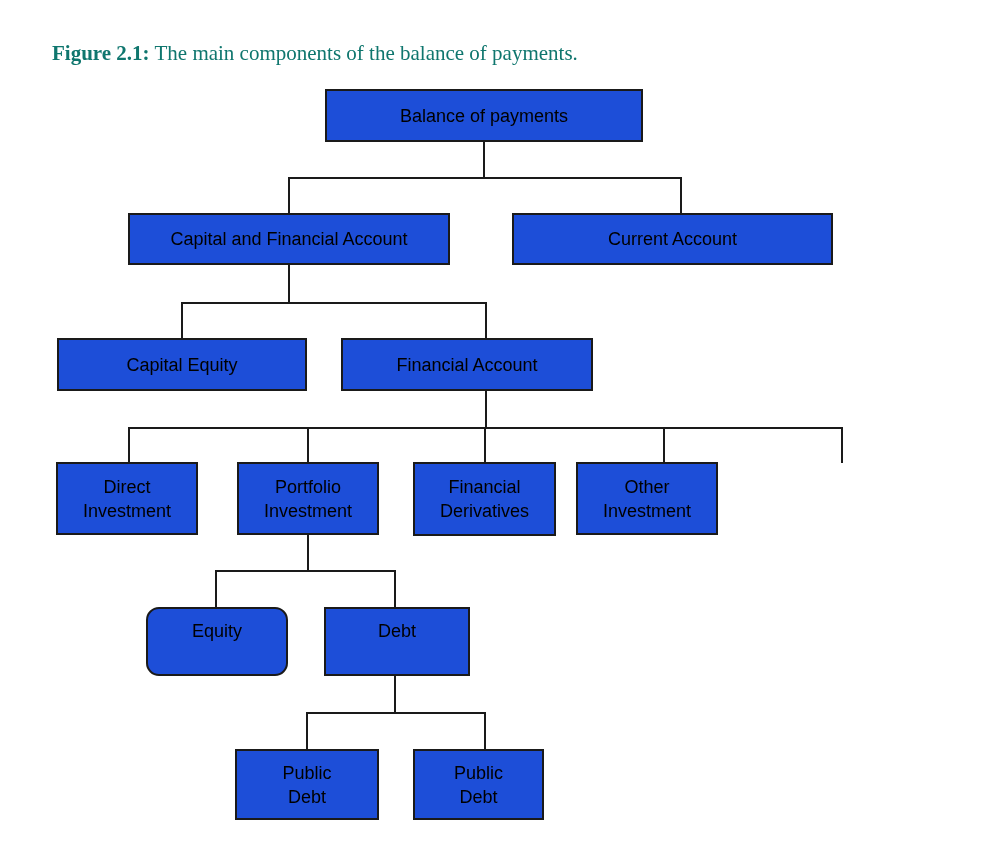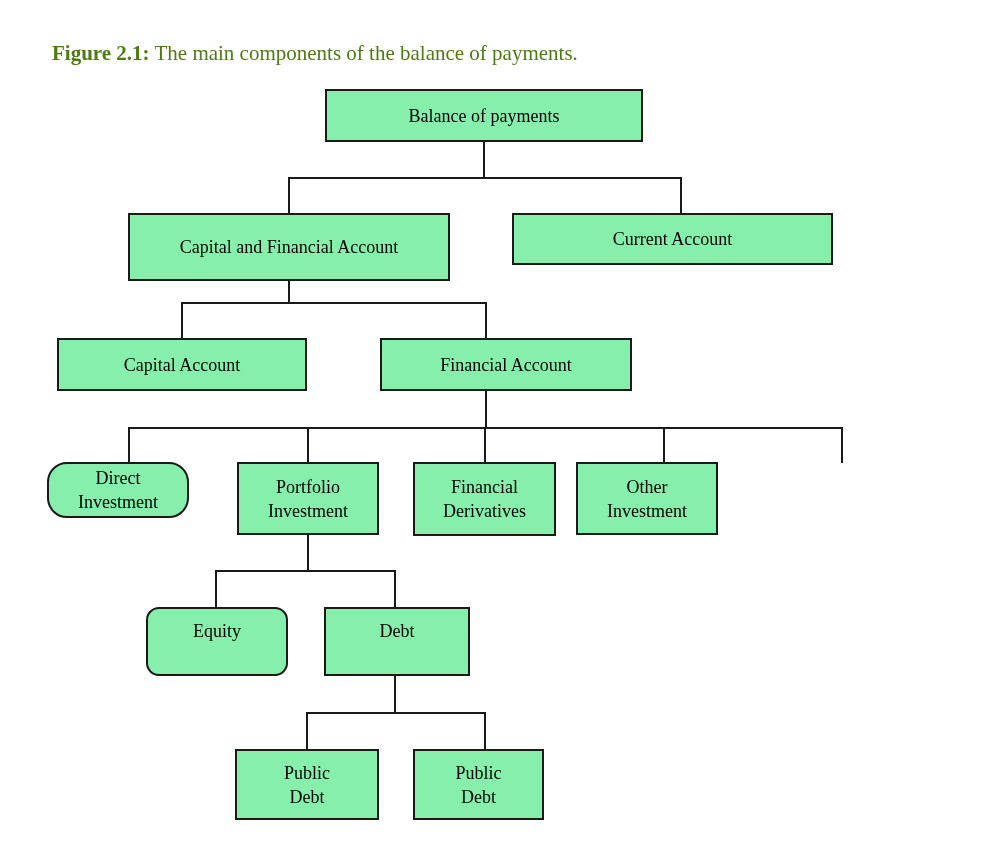--- a/index.html
+++ b/index.html
@@ -13,21 +13,21 @@
     height: 845px;
     background: #ffffff;
     overflow: hidden;
   }
   .figure-caption {
     position: absolute;
     left: 52px;
     top: 20px;
     font-family: "Liberation Serif", serif;
     font-size: 21px;
-    color: #4d7c0f;
+    color: #0f766e;
     white-space: nowrap;
   }
   .figure-caption .fig-label {
     font-weight: bold;
   }
   .canvas {
     position: absolute;
     left: 0;
     top: 0;
     width: 995px;
@@ -36,43 +36,43 @@
   .line {
     position: absolute;
     background: #1a1a1a;
   }
   .line.h { height: 2px; }
   .line.v { width: 2px; }
   .node {
     position: absolute;
     box-sizing: border-box;
     border: 2px solid #1a1a1a;
-    background: #86efac;
+    background: #1d4ed8;
     display: flex;
     align-items: center;
     justify-content: center;
     text-align: center;
-    font-family: Liberation Serif, serif;
+    font-family: Liberation Sans, sans-serif;
     font-size: 18px;
     line-height: 24px;
     color: #000000;
     white-space: pre-line;
   }
   .node.top-text {
     align-items: flex-start;
     padding-top: 10px;
   }
 
   
   #n-bop  { left: 325px; top:  89px; width: 318px; height: 53px; }
-  #n-cfa  { left: 128px; top: 213px; width: 322px; height: 68px; }
+  #n-cfa  { left: 128px; top: 213px; width: 322px; height: 52px; }
   #n-cur  { left: 512px; top: 213px; width: 321px; height: 52px; }
   #n-cap  { left:  57px; top: 338px; width: 250px; height: 53px; }
-  #n-fin  { left: 380px; top: 338px; width: 252px; height: 53px; }
-  #n-di   { left:  47px; top: 462px; width: 142px; height: 56px; border-radius: 20px; }
+  #n-fin  { left: 341px; top: 338px; width: 252px; height: 53px; }
+  #n-di   { left:  56px; top: 462px; width: 142px; height: 73px; }
   #n-pi   { left: 237px; top: 462px; width: 142px; height: 73px; }
   #n-fd   { left: 413px; top: 462px; width: 143px; height: 74px; }
   #n-oi   { left: 576px; top: 462px; width: 142px; height: 73px; }
   #n-ra   { left: 769px; top: 462px; width: 144px; height: 73px; }
   #n-eq   { left: 146px; top: 607px; width: 142px; height: 69px; border-radius: 13px; }
   #n-debt { left: 324px; top: 607px; width: 146px; height: 69px; }
   #n-pvd  { left: 235px; top: 749px; width: 144px; height: 71px; }
   #n-pbd  { left: 413px; top: 749px; width: 131px; height: 71px; }
 
   
@@ -140,21 +140,21 @@
     <div class="line h" id="l-bus6"></div>
     <div class="line v" id="l-pvd-in"></div>
     <div class="line v" id="l-pbd-in"></div>
 
     <div class="node" id="n-bop"><span>Balance of payments</span></div>
 
     <div class="node" id="n-cfa"><span>Capital and Financial Account</span></div>
 
     <div class="node" id="n-cur"><span>Current Account</span></div>
 
-    <div class="node" id="n-cap"><span>Capital Account</span></div>
+    <div class="node" id="n-cap"><span>Capital Equity</span></div>
 
     <div class="node" id="n-fin"><span>Financial Account</span></div>
 
     <div class="node" id="n-di"><span>Direct
 Investment</span></div>
 
     <div class="node" id="n-pi"><span>Portfolio
 Investment</span></div>
 
     <div class="node" id="n-fd"><span>Financial

